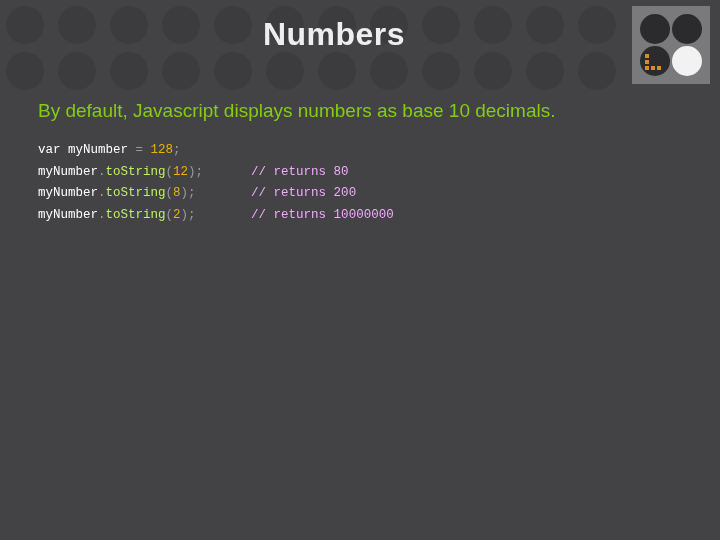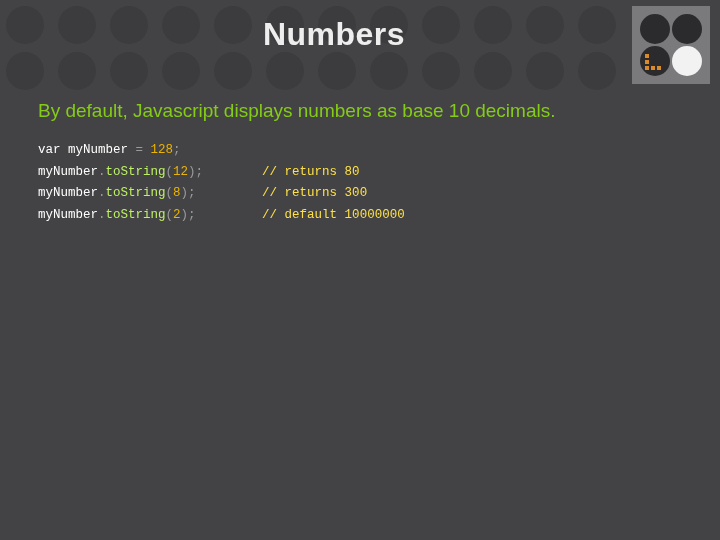--- a/index.html
+++ b/index.html
@@ -101,21 +101,21 @@
     line-height: 1.75;
     color: #9a999b;
     white-space: pre;
   }
   .kw   { color: #ffffff; }   
   .id   { color: #ffffff; }
   .op   { color: #9a999b; }
   .num  { color: #eab308; }
   .fn   { color: #bef264; }
   .pun  { color: #9a999b; }
-  .cmt  { color: #fde047; margin-left: 11px; }
+  .cmt  { color: #f0abfc; }
   .space-col { display:inline-block; width: 48px; }
 </style>
 </head>
 <body>
 
 <div class="dots-row top">
   <div class="dot"></div>
     <div class="dot"></div>
     <div class="dot"></div>
     <div class="dot"></div>
@@ -152,15 +152,15 @@
   </div>
 </div>
 
 <h1 class="title">Numbers</h1>
 
 <div class="body">
   <p class="para">By default, Javascript displays numbers as base 10 decimals.</p>
 
   <pre class="code"><span><span class="kw">var</span><span> </span><span class="id">myNumber</span><span class="op"> = </span><span class="num">128</span><span class="pun">;</span></span>
 <span><span class="id">myNumber</span><span class="pun">.</span><span class="fn">toString</span><span class="pun">(</span><span class="num">12</span><span class="pun">);</span><span class="space-col"></span><span class="cmt">// returns 80</span></span>
-<span><span class="id">myNumber</span><span class="pun">.</span><span class="fn">toString</span><span class="pun">(</span><span class="num">8</span><span class="pun">);</span><span class="space-col"></span> <span class="cmt">// returns 300</span></span>
-<span><span class="id">myNumber</span><span class="pun">.</span><span class="fn">toString</span><span class="pun">(</span><span class="num">2</span><span class="pun">);</span><span class="space-col"></span> <span class="cmt">// default 10000000</span></span></pre>
+<span><span class="id">myNumber</span><span class="pun">.</span><span class="fn">toString</span><span class="pun">(</span><span class="num">8</span><span class="pun">);</span><span class="space-col"></span> <span class="cmt">// returns 200</span></span>
+<span><span class="id">myNumber</span><span class="pun">.</span><span class="fn">toString</span><span class="pun">(</span><span class="num">2</span><span class="pun">);</span><span class="space-col"></span> <span class="cmt">// returns 10000000</span></span></pre>
 </div>
 
 </body></html>

